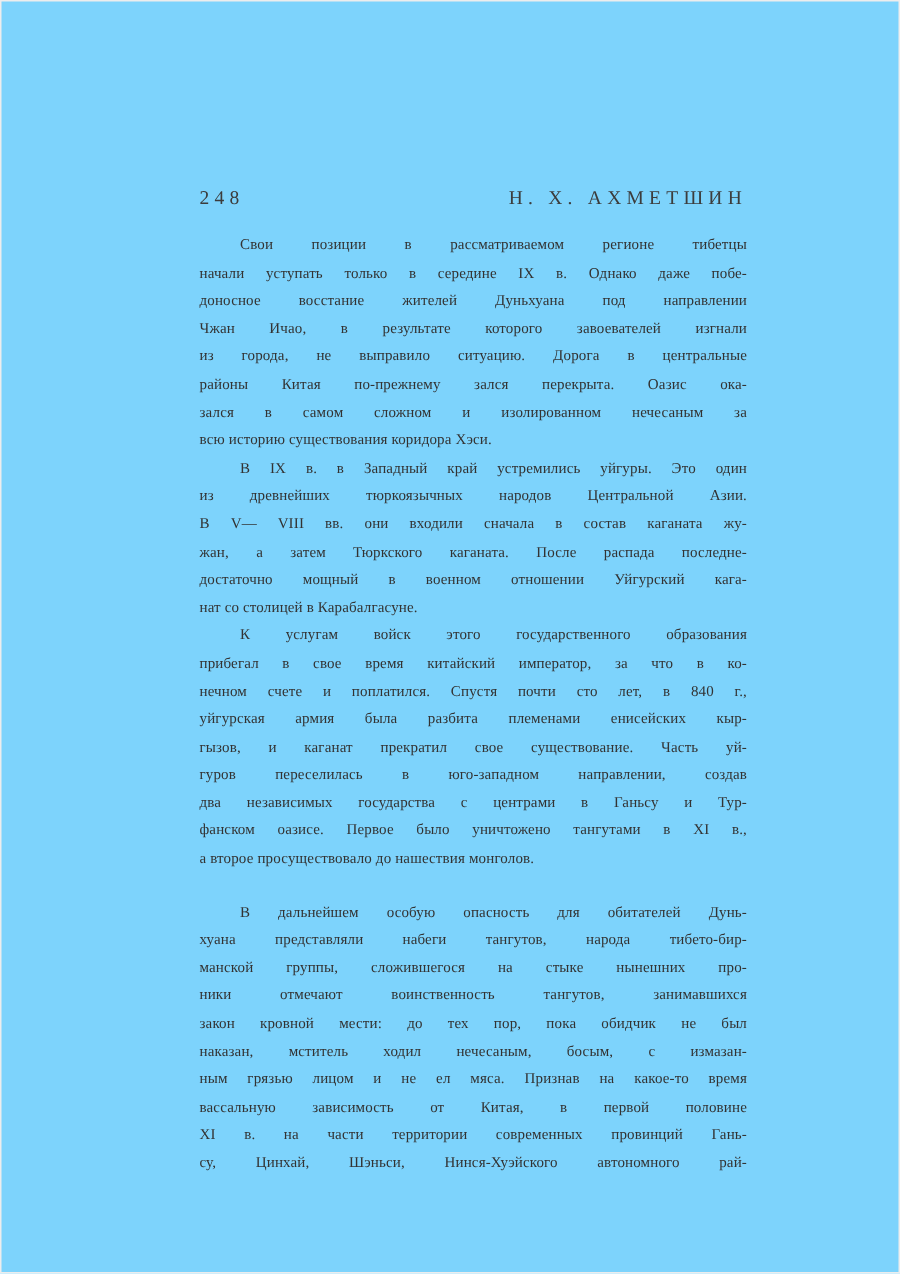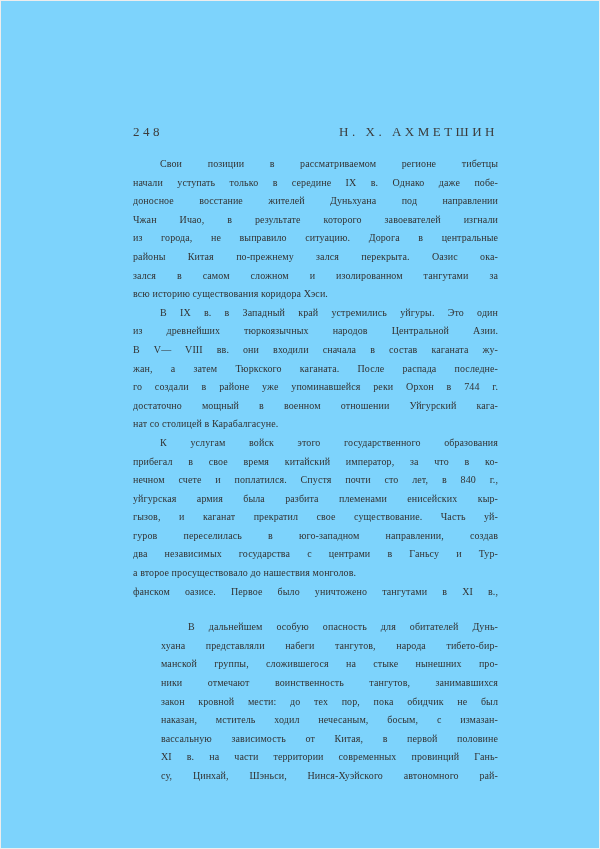--- a/index.html
+++ b/index.html
@@ -40,21 +40,21 @@
     text-align: right;
     margin-top: 40px;
   }
   .body-text {
     font-size: 10px;
     line-height: 18.6px;
     color: #333333;
     letter-spacing: 0.1px;
   }
   .paragraph { margin: 0; }
-  .paragraph.gap-before { margin-top: 17px; margin-left: 28px; }
+  .paragraph.gap-before { margin-top: 17px; }
   .line {
     text-align: justify;
     text-align-last: justify;
   }
   .line.last {
     text-align-last: left;
   }
   .line.first {
     text-indent: 27px;
   }
@@ -69,49 +69,49 @@
       <span class="author">Н. Х. АХМЕТШИН</span>
     </div>
     <div class="body-text">
         <div class="paragraph">
           <div class="line first">Свои позиции в рассматриваемом регионе тибетцы</div>
           <div class="line">начали уступать только в середине IX в. Однако даже побе-</div>
           <div class="line">доносное восстание жителей Дуньхуана под направлении</div>
           <div class="line">Чжан Ичао, в результате которого завоевателей изгнали</div>
           <div class="line">из города, не выправило ситуацию. Дорога в центральные</div>
           <div class="line">районы Китая по-прежнему зался перекрыта. Оазис ока-</div>
-          <div class="line">зался в самом сложном и изолированном тангутами за</div>
+          <div class="line">зался в самом сложном и изолированном нечесаным за</div>
           <div class="line last">всю историю существования коридора Хэси.</div>
         </div>
         <div class="paragraph">
           <div class="line first">В IX в. в Западный край устремились уйгуры. Это один</div>
           <div class="line">из древнейших тюркоязычных народов Центральной Азии.</div>
           <div class="line">В V— VIII вв. они входили сначала в состав каганата жу-</div>
           <div class="line">жан, а затем Тюркского каганата. После распада последне-</div>
-          <div class="line">го создали в районе уже упоминавшейся реки Орхон в 744 г.</div>
           <div class="line">достаточно мощный в военном отношении Уйгурский кага-</div>
           <div class="line last">нат со столицей в Карабалгасуне.</div>
         </div>
         <div class="paragraph">
           <div class="line first">К услугам войск этого государственного образования</div>
           <div class="line">прибегал в свое время китайский император, за что в ко-</div>
           <div class="line">нечном счете и поплатился. Спустя почти сто лет, в 840 г.,</div>
           <div class="line">уйгурская армия была разбита племенами енисейских кыр-</div>
           <div class="line">гызов, и каганат прекратил свое существование. Часть уй-</div>
           <div class="line">гуров переселилась в юго-западном направлении, создав</div>
           <div class="line">два независимых государства с центрами в Ганьсу и Тур-</div>
+          <div class="line">фанском оазисе. Первое было уничтожено тангутами в XI в.,</div>
           <div class="line last">а второе просуществовало до нашествия монголов.</div>
-          <div class="line">фанском оазисе. Первое было уничтожено тангутами в XI в.,</div>
         </div>
         <div class="paragraph gap-before">
           <div class="line first">В дальнейшем особую опасность для обитателей Дунь-</div>
           <div class="line">хуана представляли набеги тангутов, народа тибето-бир-</div>
           <div class="line">манской группы, сложившегося на стыке нынешних про-</div>
           <div class="line">ники отмечают воинственность тангутов, занимавшихся</div>
           <div class="line">закон кровной мести: до тех пор, пока обидчик не был</div>
           <div class="line">наказан, мститель ходил нечесаным, босым, с измазан-</div>
+          <div class="line">ным грязью лицом и не ел мяса. Признав на какое-то время</div>
           <div class="line">вассальную зависимость от Китая, в первой половине</div>
           <div class="line">XI в. на части территории современных провинций Гань-</div>
           <div class="line">су, Цинхай, Шэньси, Нинся-Хуэйского автономного рай-</div>
         </div>
       </div>
   </div>
 </div>
 
 </body></html>

